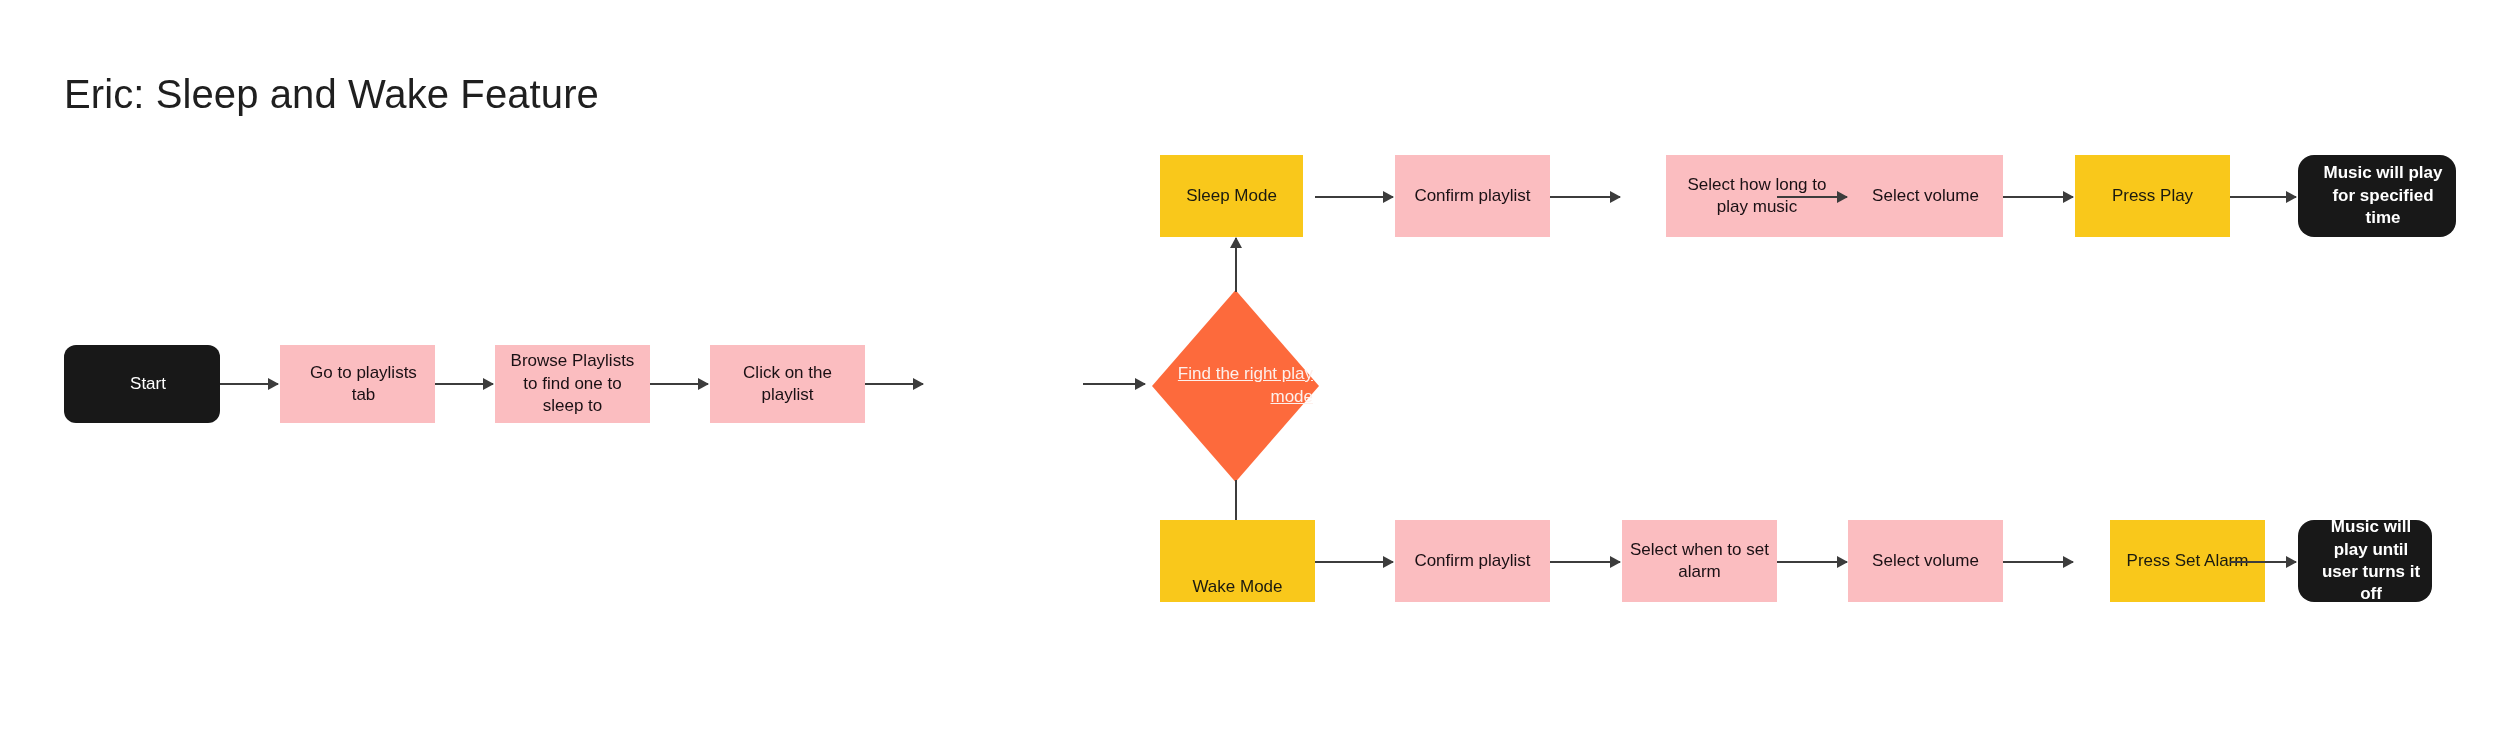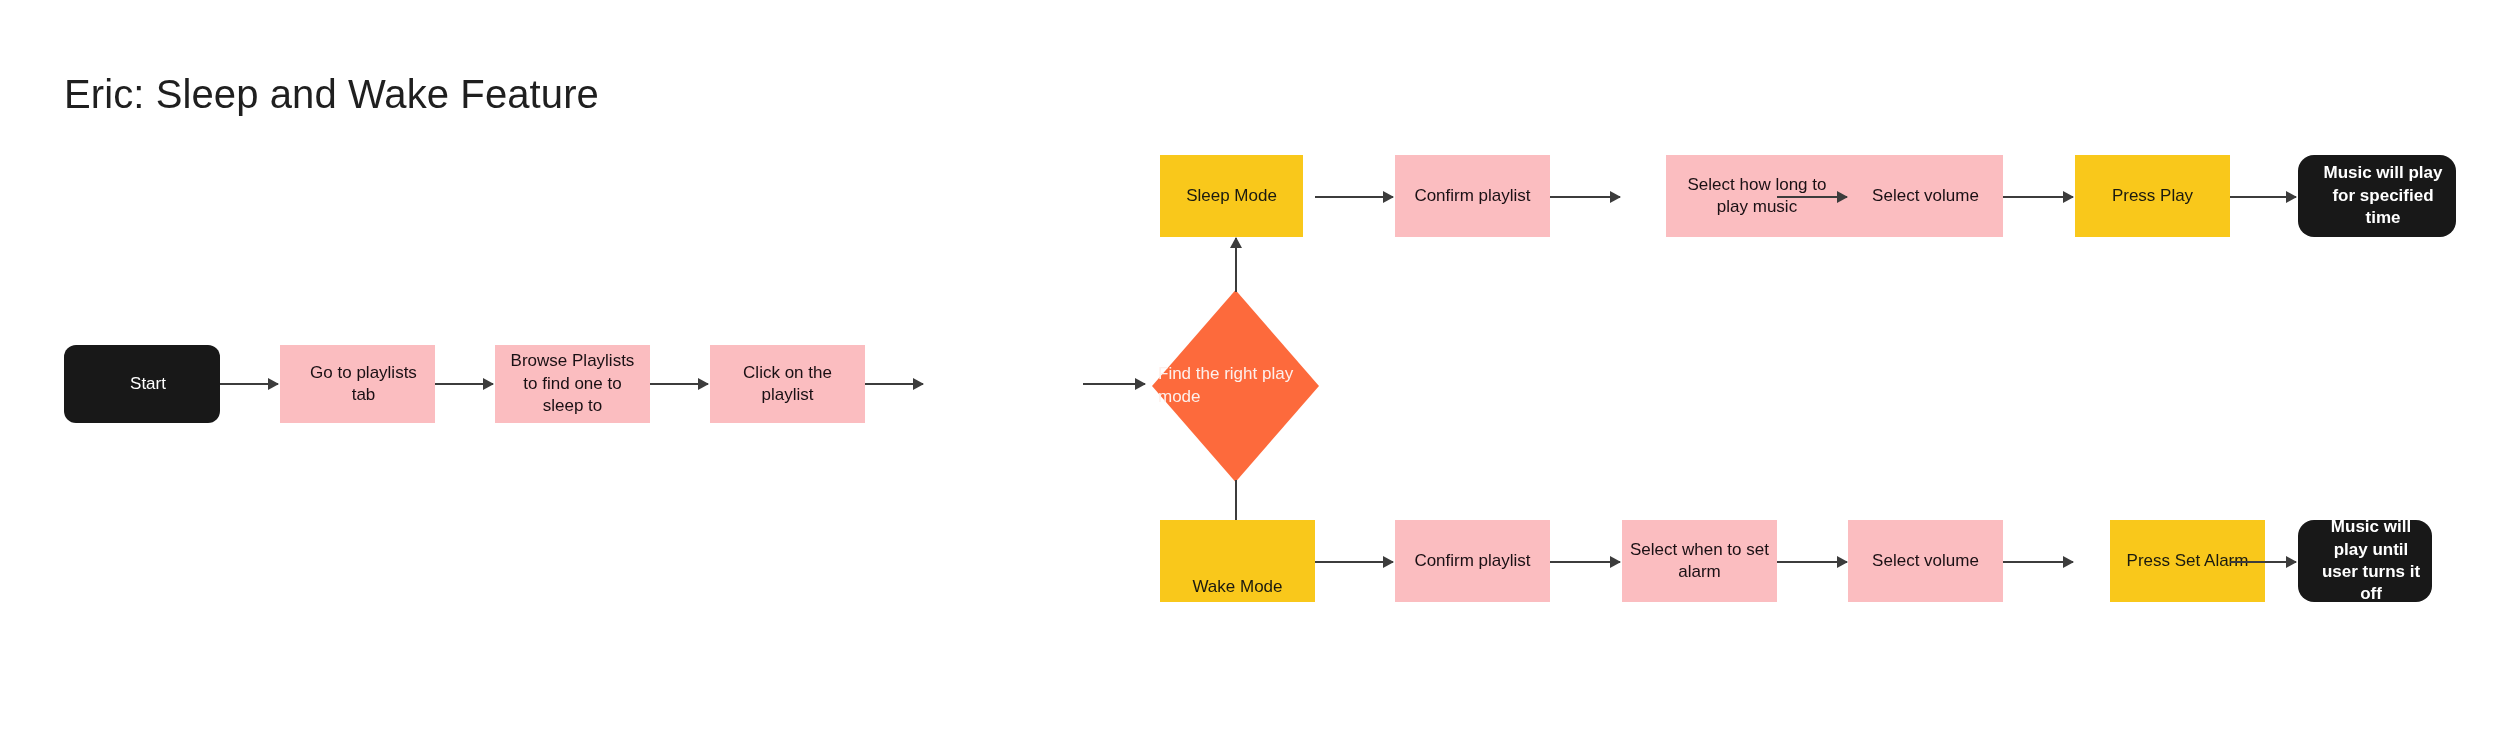--- a/index.html
+++ b/index.html
@@ -83,24 +83,25 @@
     inset: 0;
     background: #fd6a3c;
     clip-path: polygon(50% 0%, 100% 50%, 50% 100%, 0% 50%);
   }
   .node-decision .diamond-label {
     position: relative;
     z-index: 2;
     color: #fdf0ec;
     font-size: 17px;
     line-height: 1.35;
-    text-align: left;
+    text-align: right;
     width: 100%;
     padding: 0 6px;
     box-sizing: border-box;
+    text-decoration: underline;
   }
 
   
   .conn {
     position: absolute;
     pointer-events: none;
   }
   .conn-h {
     height: 2px;
     background: #3c3c3c;

